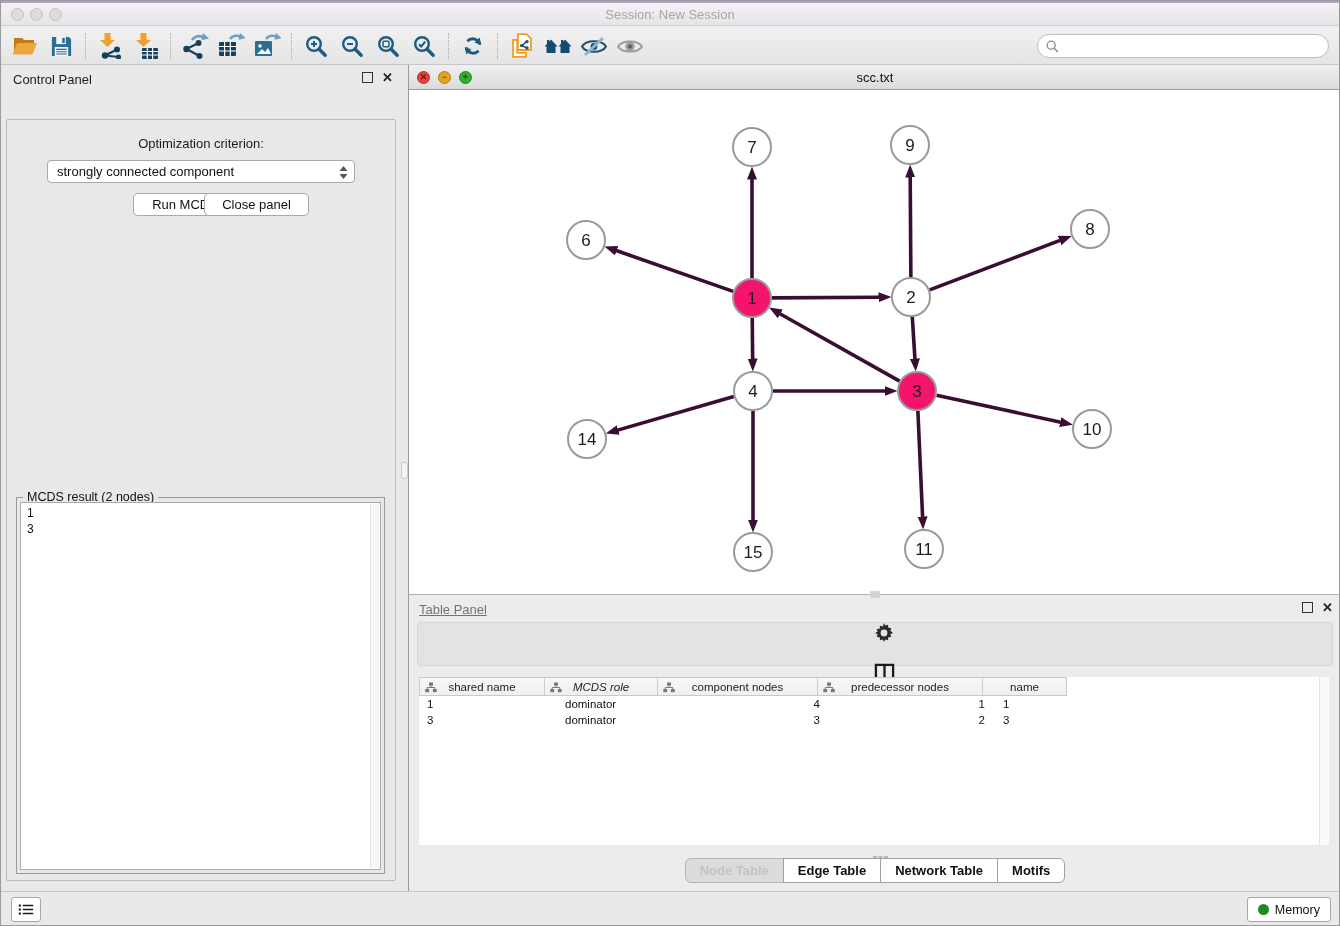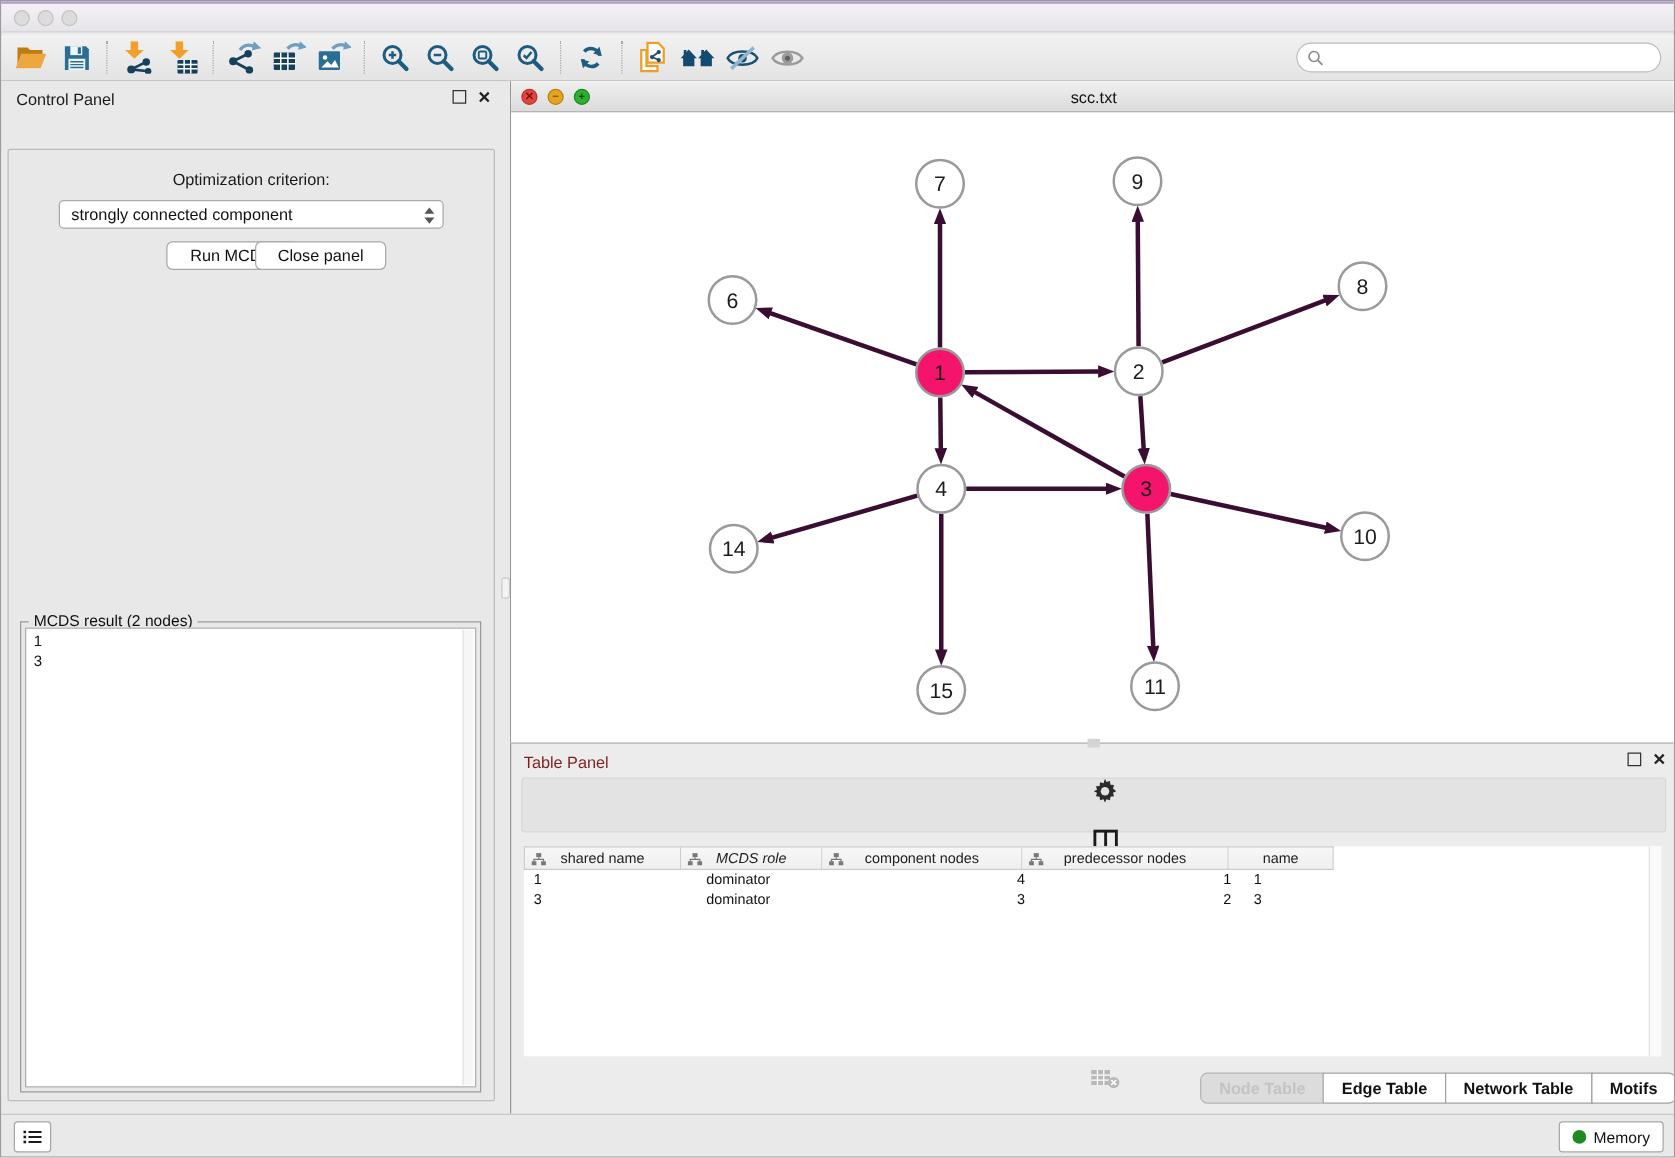--- a/index.html
+++ b/index.html
@@ -60,37 +60,37 @@
   .light{width:13px;height:13px;border-radius:50%;display:flex;align-items:center;justify-content:center;
     font-size:9px;font-weight:bold;line-height:1;}
   .light.red{background:#e2453f;border:1px solid #b9322d;color:#7c100c;}
   .light.yellow{background:#e3a51f;border:1px solid #b87f12;color:#7d570a;}
   .light.green{background:#2fae2f;border:1px solid #1f8a1f;color:#0c550c;}
   .net-canvas{position:absolute;left:0;top:25px;width:933px;height:504px;background:#fff;}
   .net-canvas svg text{pointer-events:none;}
 
   
   .table-panel{position:absolute;left:407px;top:593px;width:933px;height:297px;background:#ECECEC;border-left:1px solid #9a9a9a;border-top:1px solid #b2b2b2;}
-  .tp-title{position:absolute;left:10px;top:7px;font-size:13px;color:#7f1d1d;}
+  .tp-title{position:absolute;left:10px;top:7px;font-size:13px;color:#737373;text-decoration:underline;}
   .tp-toolbar{position:absolute;left:8px;right:8px;top:27px;height:44px;background:#E3E3E3;border:1px solid #d7d7d7;border-radius:3px;
     display:flex;align-items:center;gap:20px;padding-left:18px;flex-direction:column;}
   .tp-toolbar .tbtn{display:flex;align-items:center;justify-content:center;background:none;border:none;padding:0;}
   .fx{font-family:"DejaVu Serif",serif;font-style:italic;font-size:19px;color:#b2b2b2;}
   .tp-table{position:absolute;left:10px;top:82px;right:12px;bottom:46px;background:#fff;}
   .t-head{display:flex;height:19px;}
   .th{position:relative;background:linear-gradient(#f7f7f7,#efefef);border-top:1px solid #c9c9c9;border-bottom:1px solid #c9c9c9;
     border-right:1px solid #ccc;font-size:11.5px;color:#222;text-align:center;line-height:18px;}
   .th:first-child{border-left:1px solid #ccc;}
   .th .hicon{position:absolute;left:5px;top:4px;}
   .t-body .tr{display:flex;height:16px;}
   .td{font-size:11.5px;color:#111;line-height:16px;overflow:hidden;white-space:nowrap;}
   .td.left{padding-left:8px;text-align:left;}
   .td.right{padding-right:10px;text-align:right;}
   .t-track{position:absolute;right:0;top:0;bottom:0;width:10px;background:#fafafa;border-left:1px solid #e2e2e2;}
-  .tp-tabs{position:absolute;left:0;right:0;bottom:8px;text-align:right;white-space:nowrap;}
+  .tp-tabs{position:absolute;left:0;right:0;bottom:8px;text-align:center;white-space:nowrap;}
   .tp-tab{display:inline-block;background:#fff;border:1px solid #a0a0a0;padding:4px 14px;font-size:13px;font-weight:700;color:#111;margin-left:-1px;}
   .tp-tab:first-child{border-radius:6px 0 0 6px;margin-left:0;}
   .tp-tab:last-child{border-radius:0 6px 6px 0;}
   .tp-tab.active{background:#DCDCDC;color:#c3c3c3;border-color:#b5b5b5;}
 
   
   .status-bar{position:absolute;left:0;top:890px;width:100%;height:36px;background:#E9E9E9;border-top:1px solid #c8c8c8;}
   .list-btn{position:absolute;left:10px;top:5px;width:30px;height:25px;background:#fff;border:1px solid #a7a7a7;border-radius:3px;
     display:flex;align-items:center;justify-content:center;}
   .memory-btn{position:absolute;right:8px;top:5px;height:25px;background:#fff;border:1px solid #a7a7a7;border-radius:3px;
@@ -101,20 +101,21 @@
 <body>
 
 <div class="app">
 
   <div class="titlebar">
     <div class="tl-dots">
       <span class="tl-dot"></span>
       <span class="tl-dot"></span>
       <span class="tl-dot"></span>
     </div>
+    <div class="title">Session: New Session</div>
   </div>
 
   <div class="toolbar">
     <button class="ibtn" title="Open Session">
       <svg width="26" height="22" viewBox="0 0 26 22">
           <path d="M2 3h8l2 2h10v4H6L2 19z" fill="#bf7c15"></path>
           <path d="M0.5 19.5L5 8h20l-4.5 11.5z" fill="#eea73e"></path>
         </svg>
     </button>
     <button class="ibtn" title="Save Session">

